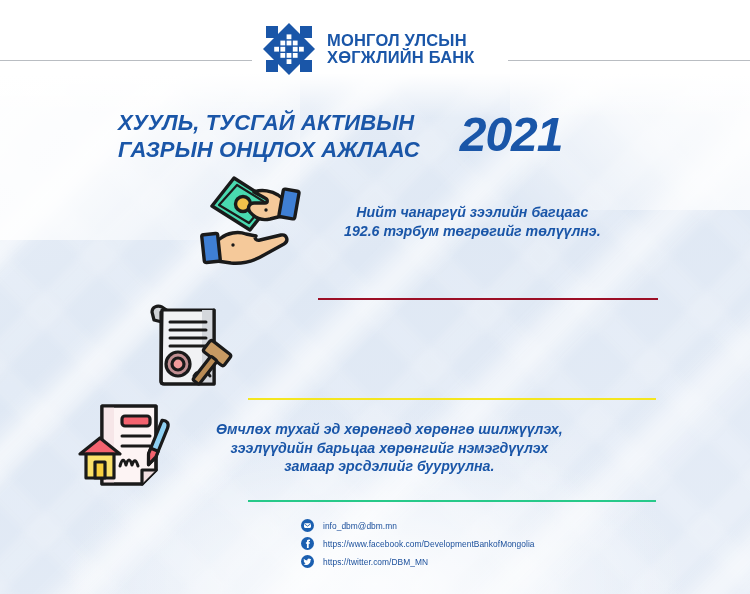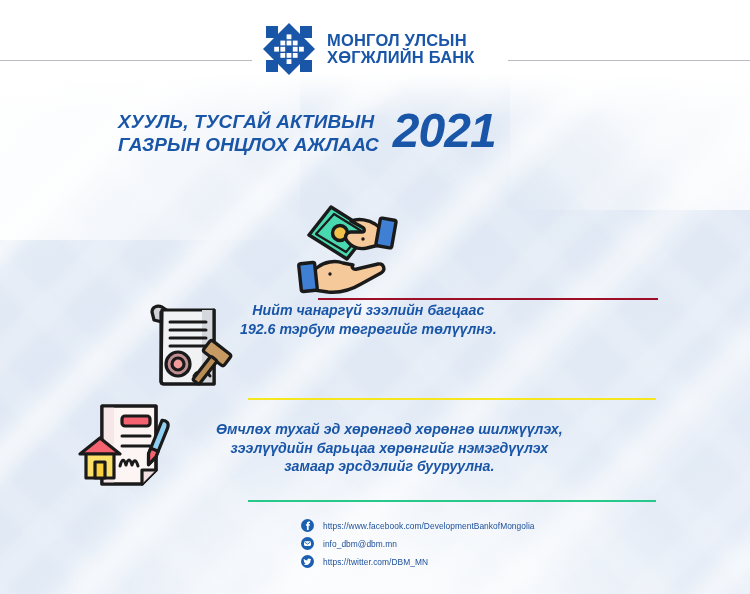--- a/index.html
+++ b/index.html
@@ -124,52 +124,53 @@
     position: absolute;
     top: 110px; left: 118px;
     display: flex;
     align-items: center;
     gap: 14px;
   }
   .title-main {
     color: #1a56a8;
     font-weight: bold;
     font-style: italic;
-    font-size: 19px;
+    font-size: 22px;
     line-height: 1.22;
     letter-spacing: .1px;
     white-space: pre-line;
   }
   .title-year {
     color: #1a56a8;
     font-weight: bold;
     font-style: italic;
     font-size: 48px;
     line-height: 1;
     letter-spacing: -1px;
     margin-top: -4px;
+    margin-left: 26px;
   }
 
   
   .row {
     position: absolute;
     display: flex;
     align-items: center;
   }
   .row-icon { flex: 0 0 auto; }
   .row-text {
     color: #1a56a8;
     font-weight: bold;
     font-style: italic;
     line-height: 1.32;
     white-space: pre-line;
     text-align: center;
   }
 
-  #row1 { top: 201px; left: 198px; flex-direction: column; }
+  #row1 { top: 172px; left: 198px; }
   #row1 .row-text { font-size: 14.2px; margin-left: 42px; }
 
   #row2 { top: 300px; left: 142px; }
   #row2 .row-text { font-size: 14.2px; margin-left: 48px; }
 
   #row3 { top: 398px; left: 76px; }
   #row3 .row-text { font-size: 14.2px; margin-left: 36px; }
 
   
   .divider { position: absolute; height: 2px; }
@@ -340,35 +341,35 @@
 замаар эрсдэлийг бууруулна.</div>
   </div>
   <div class="divider" id="divider-3" style="background: rgb(39, 201, 138);"></div>
 
   <div class="footer">
 
     <div class="footer-line">
       <span>
         <svg class="fi" viewBox="0 0 13 13" aria-hidden="true">
           <circle cx="6.5" cy="6.5" r="6.5" fill="#1b5fb0"></circle>
-          <path d="M7.7 6.8 h1.1 l.18 -1.5 H7.7 V4.7 c0 -.42 .13 -.62 .66 -.62 h.63 V2.65 c-.2 -.03 -.73 -.06 -1.12 -.06 -1.2 0 -1.95 .7 -1.95 1.92 v .79 H4.9 v1.5 h1.02 v4.2 H7.7 z" fill="#ffffff"></path>
-        </svg>
-      </span>
-      <span class="footer-text">https://www.facebook.com/DevelopmentBankofMongolia</span>
-    </div>
-
-    <div class="footer-line">
-      <span>
-        <svg class="fi" viewBox="0 0 13 13" aria-hidden="true">
-          <circle cx="6.5" cy="6.5" r="6.5" fill="#1b5fb0"></circle>
           <rect x="3" y="4.3" width="7" height="4.6" rx="1.1" fill="#ffffff"></rect>
           <path d="M3.4 4.9 L6.5 7.1 L9.6 4.9" fill="none" stroke="#1b5fb0" stroke-width=".9"></path>
         </svg>
       </span>
       <span class="footer-text">info_dbm@dbm.mn</span>
+    </div>
+
+    <div class="footer-line">
+      <span>
+        <svg class="fi" viewBox="0 0 13 13" aria-hidden="true">
+          <circle cx="6.5" cy="6.5" r="6.5" fill="#1b5fb0"></circle>
+          <path d="M7.7 6.8 h1.1 l.18 -1.5 H7.7 V4.7 c0 -.42 .13 -.62 .66 -.62 h.63 V2.65 c-.2 -.03 -.73 -.06 -1.12 -.06 -1.2 0 -1.95 .7 -1.95 1.92 v .79 H4.9 v1.5 h1.02 v4.2 H7.7 z" fill="#ffffff"></path>
+        </svg>
+      </span>
+      <span class="footer-text">https://www.facebook.com/DevelopmentBankofMongolia</span>
     </div>
 
     <div class="footer-line">
       <span>
         <svg class="fi" viewBox="0 0 13 13" aria-hidden="true">
           <circle cx="6.5" cy="6.5" r="6.5" fill="#1b5fb0"></circle>
           <path d="M10.4 4.3 c-.3 .13 -.62 .22 -.95 .26 .34 -.2 .6 -.53 .73 -.92 -.32 .19 -.68 .33 -1.06 .4 -.3 -.32 -.73 -.52 -1.2 -.52 -.9 0 -1.64 .73 -1.64 1.64 0 .13 .015 .25 .043 .37 -1.36 -.07 -2.57 -.72 -3.38 -1.72 -.14 .24 -.22 .52 -.22 .82 0 .57 .29 1.07 .73 1.36 -.27 -.01 -.52 -.08 -.74 -.2 v .02 c0 .8 .57 1.46 1.32 1.61 -.14 .04 -.28 .06 -.43 .06 -.1 0 -.21 -.01 -.31 -.03 .21 .65 .82 1.13 1.54 1.14 -.56 .44 -1.27 .7 -2.04 .7 -.13 0 -.26 -.01 -.39 -.02 .72 .46 1.57 .73 2.49 .73 2.99 0 4.62 -2.48 4.62 -4.62 v -.21 c .32 -.23 .59 -.52 .81 -.85 z" fill="#ffffff"></path>
         </svg>
       </span>
       <span class="footer-text">https://twitter.com/DBM_MN</span>

